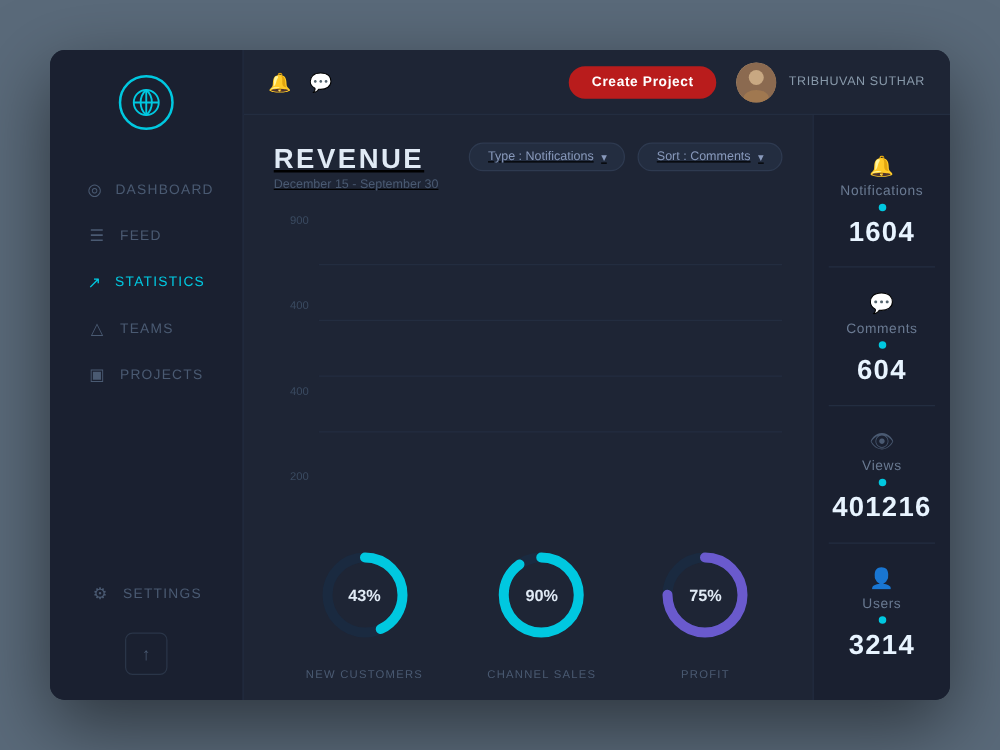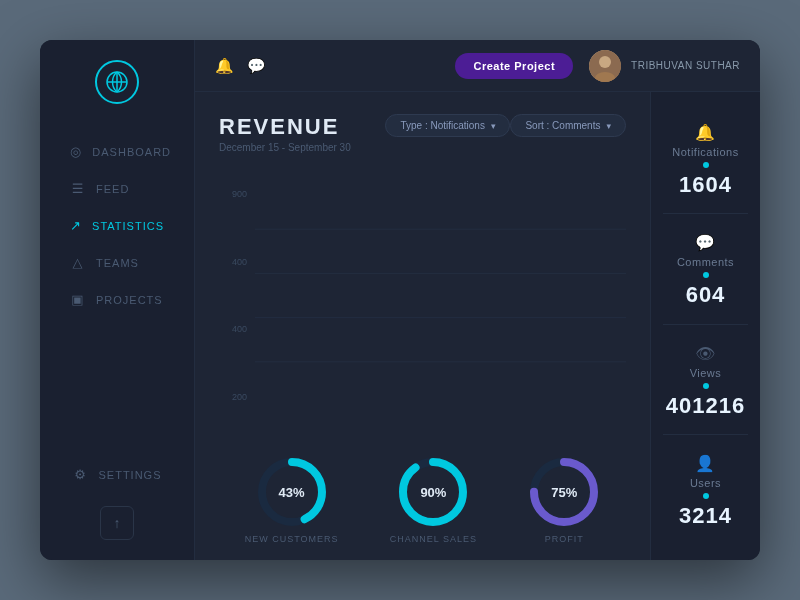--- a/index.html
+++ b/index.html
@@ -129,21 +129,21 @@
       gap: 14px;
       color: #4a5a72;
       font-size: 15px;
     }
     .header-icon {
       cursor: pointer;
       color: #4a5a72;
     }
     .header-spacer { flex: 1; }
     .create-btn {
-      background: #4c1d95;
+      background: #b91c1c;
       color: #fff;
       border: none;
       border-radius: 20px;
       padding: 7px 18px;
       font-size: 11px;
       font-weight: 600;
       cursor: pointer;
       letter-spacing: 0.5px;
     }
     .user-info {
@@ -182,37 +182,39 @@
     .chart-section {
       flex: 1;
       padding: 22px 24px 16px;
       display: flex;
       flex-direction: column;
       overflow: hidden;
     }
     .chart-header {
       display: flex;
       align-items: flex-start;
-      margin-bottom: 32px;
+      margin-bottom: 14px;
+      text-decoration: underline;
     }
     .chart-title-block { flex: 1; }
     .chart-title {
       font-size: 22px;
       font-weight: 700;
       color: #e0eaf5;
       letter-spacing: 2px;
       text-transform: uppercase;
     }
     .chart-subtitle {
       font-size: 10px;
       color: #4a5a72;
       margin-top: 2px;
     }
     .chart-filters {
       display: flex;
+      gap: 10px;
       align-items: center;
     }
     .filter-select {
       background: #232d40;
       border: 1px solid #2e3a50;
       border-radius: 20px;
       color: #8899bb;
       font-size: 10px;
       padding: 5px 14px;
       cursor: pointer;
@@ -260,21 +262,21 @@
     .bottom-metrics {
       display: flex;
       gap: 0;
       margin-top: 10px;
       justify-content: space-around;
     }
     .metric-item {
       display: flex;
       flex-direction: column;
       align-items: center;
-      gap: 6px;
+      gap: 22px;
     }
     .donut-container {
       position: relative;
       width: 72px;
       height: 72px;
     }
     .donut-label {
       position: absolute;
       top: 50%;
       left: 50%;

